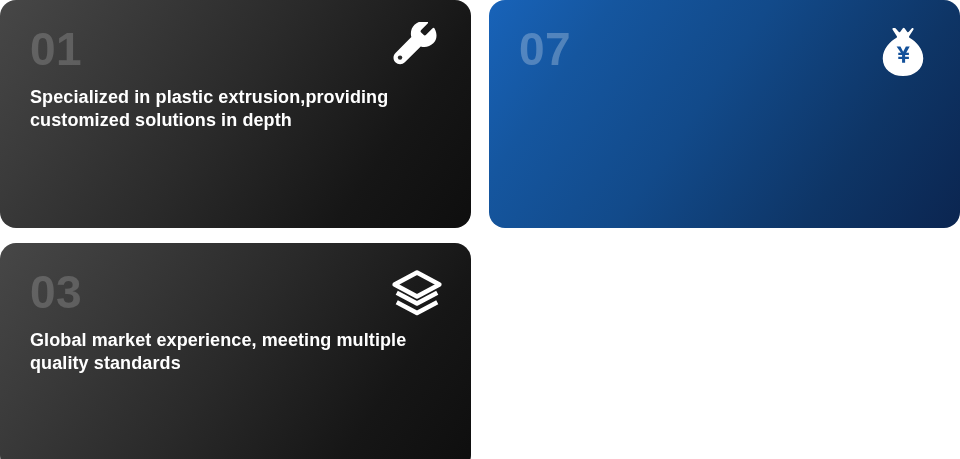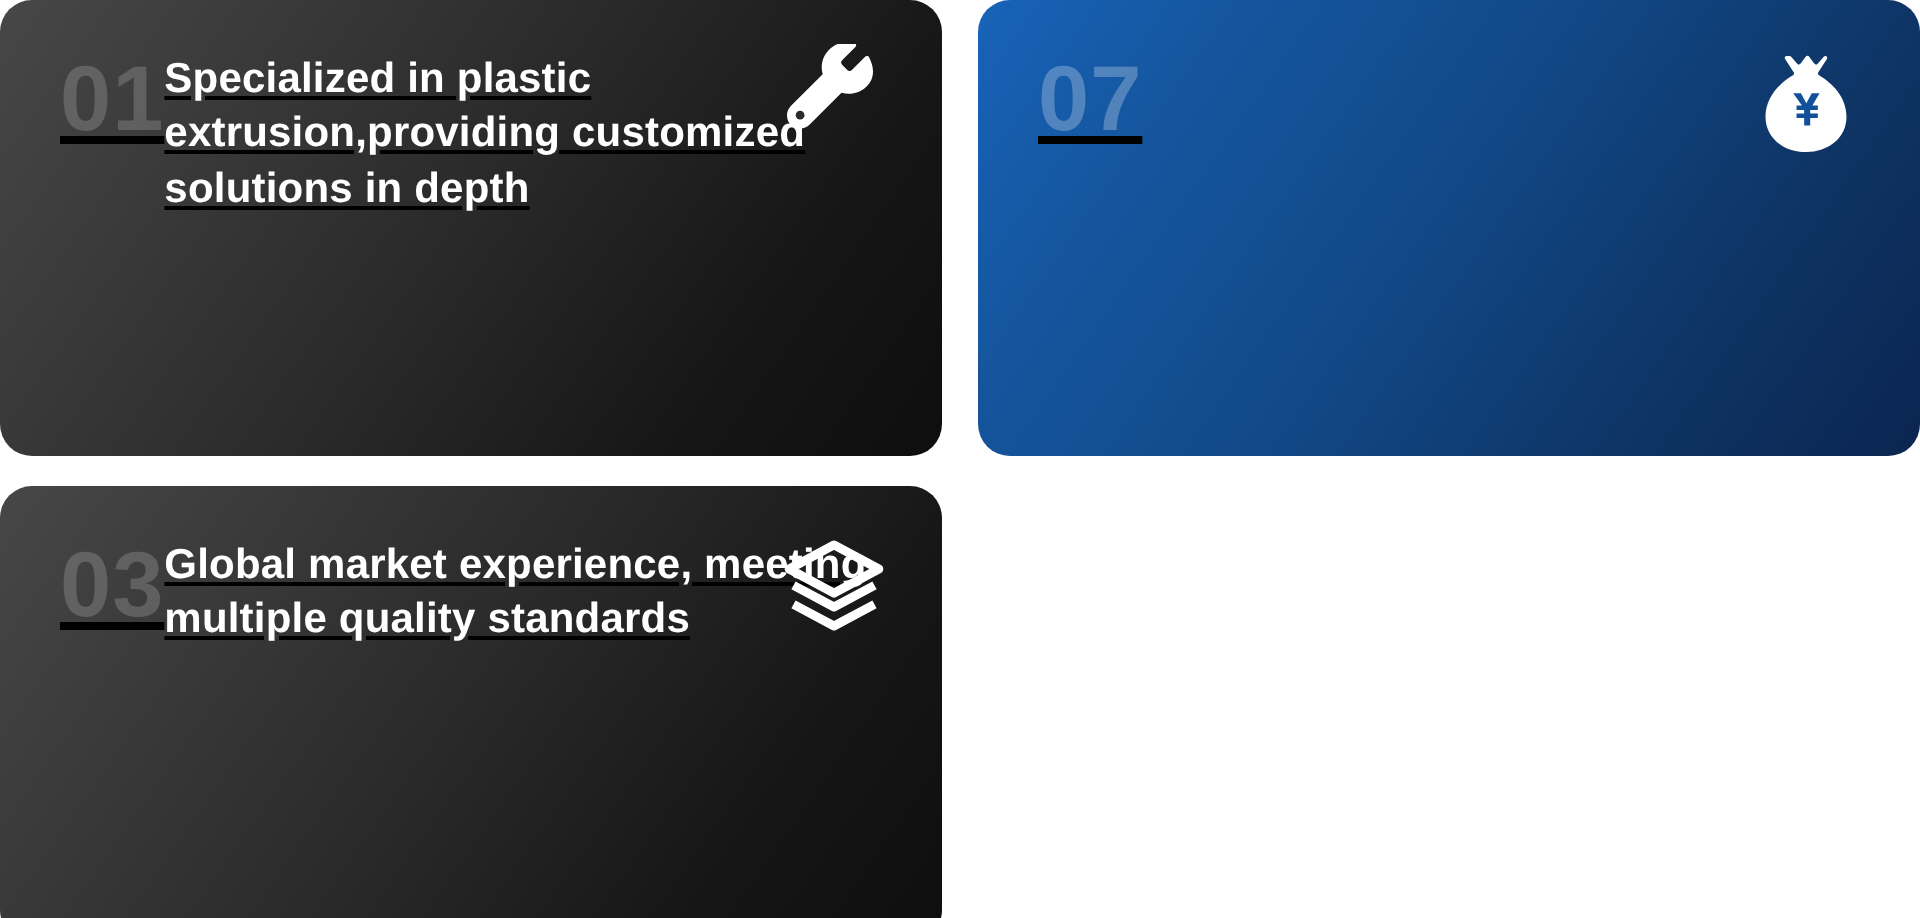--- a/index.html
+++ b/index.html
@@ -25,23 +25,22 @@
     box-sizing: border-box;
   }
 
   .card {
     position: relative;
     border-radius: 16px;
     overflow: hidden;
     box-sizing: border-box;
     padding: 26px 30px 20px 30px;
     display: flex;
-    flex-direction: row;
+    flex-direction: column;
     justify-content: flex-start;
-    text-decoration: underline;
   }
 
   .card.dark {
     background: linear-gradient(125deg, #474747 0%, #3a3a3a 22%, #2a2a2a 48%, #161616 78%, #0e0e0e 100%);
   }
 
   .card.blue {
     background: linear-gradient(125deg, #1863b9 0%, #15569f 20%, #124a8a 45%, #0e3566 75%, #0b2550 100%);
   }
 
@@ -50,21 +49,21 @@
     font-weight: bold;
     line-height: 1;
     letter-spacing: 0.5px;
     margin: 0 0 14px 0;
     user-select: none;
   }
   .card.dark .card-number { color: rgba(255,255,255,0.18); }
   .card.blue .card-number { color: rgba(255,255,255,0.26); }
 
   .card-text {
-    font-size: 21px;
+    font-size: 18px;
     font-weight: bold;
     line-height: 1.30;
     color: #ffffff;
     letter-spacing: 0.1px;
     margin: 0;
     max-width: 420px;
   }
 
   .card-icon {
     position: absolute;

